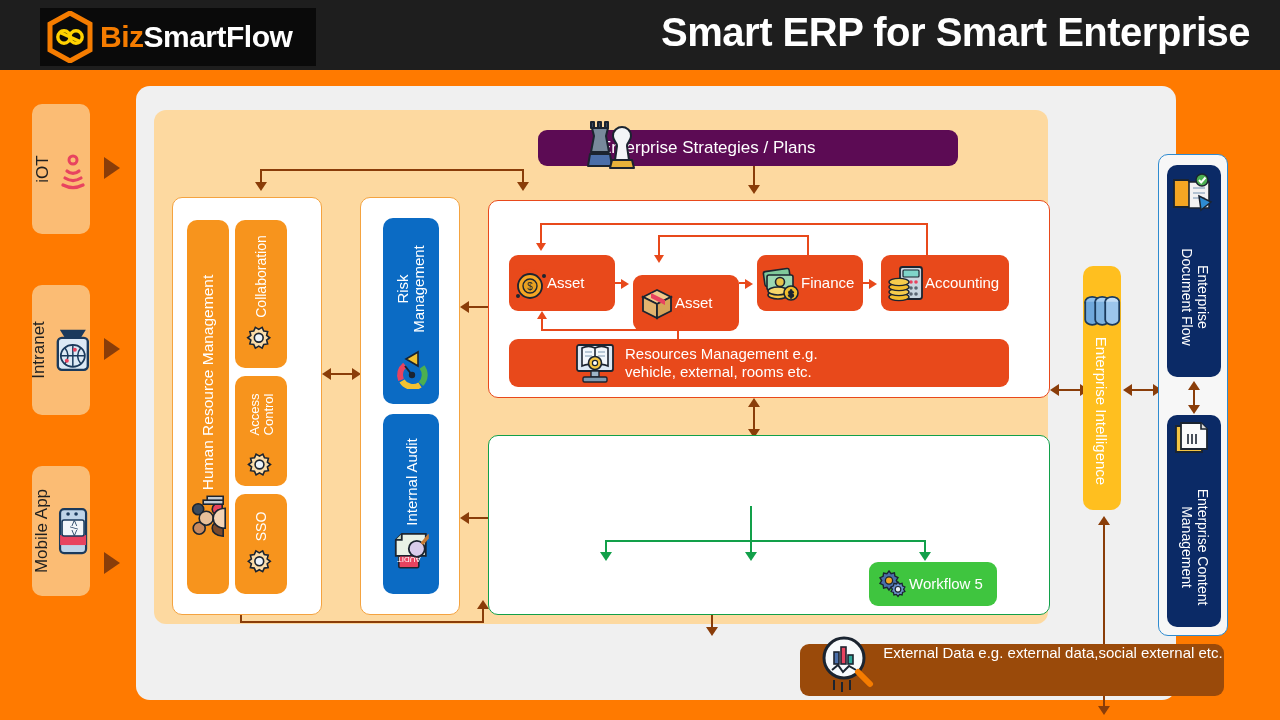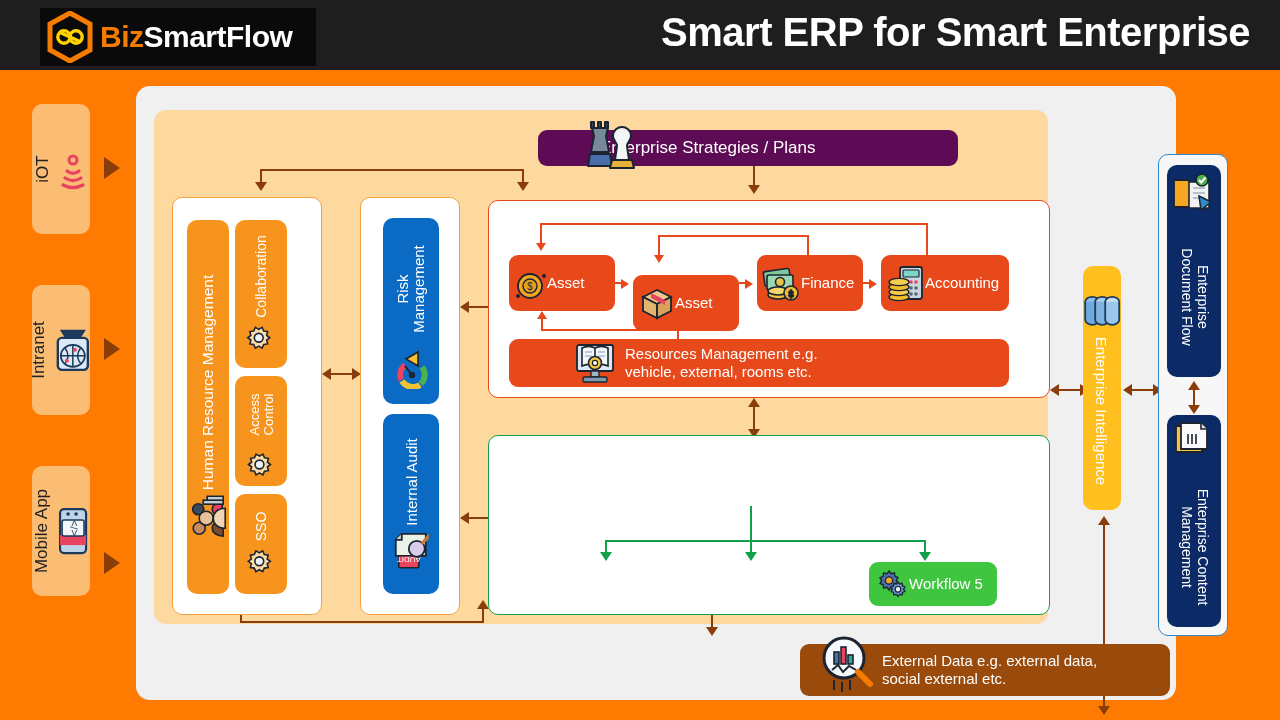--- a/index.html
+++ b/index.html
@@ -503,21 +503,21 @@
         </svg>
         <span style="color:#fff;font-size:14px;line-height:1.12;text-align:center;white-space:normal;width:160px;display:inline-block;">
           <span>Enterprise Content</span><br>
           <span>Management</span>
         </span>
       </div>
     </div>
   </div>
 
 
-  <div class="card" style="left:664px;top:558px;width:370px;height:52px;background:#9A4A0A;justify-content:flex-start;padding-left:82px;flex-direction:column;align-items:flex-start;justify-content:center;">
+  <div class="card" style="left:664px;top:558px;width:424px;height:52px;background:#9A4A0A;justify-content:flex-start;padding-left:82px;align-items:flex-start;justify-content:center;">
     <svg class="ico" style="position:absolute;left:18px;top:-12px;" width="56" height="62" viewBox="0 0 56 62">
       <circle cx="26" cy="26" r="20" fill="#F7FAFC" stroke="#1B2430" stroke-width="3"></circle>
       <g stroke="#1B2430" stroke-width="1.6">
         <rect x="16" y="20" width="5" height="12" fill="#4A6EA9"></rect>
         <rect x="23" y="15" width="5" height="17" fill="#E8435F"></rect>
         <rect x="30" y="23" width="5" height="9" fill="#2FA89B"></rect>
       </g>
       <polyline points="14,38 20,33 25,40 31,34 38,38" fill="none" stroke="#1B2430" stroke-width="2"></polyline>
       <path d="M40 40l12 12" stroke="#F57C00" stroke-width="6" stroke-linecap="round"></path>
       <g stroke="#1B2430" stroke-width="2">

